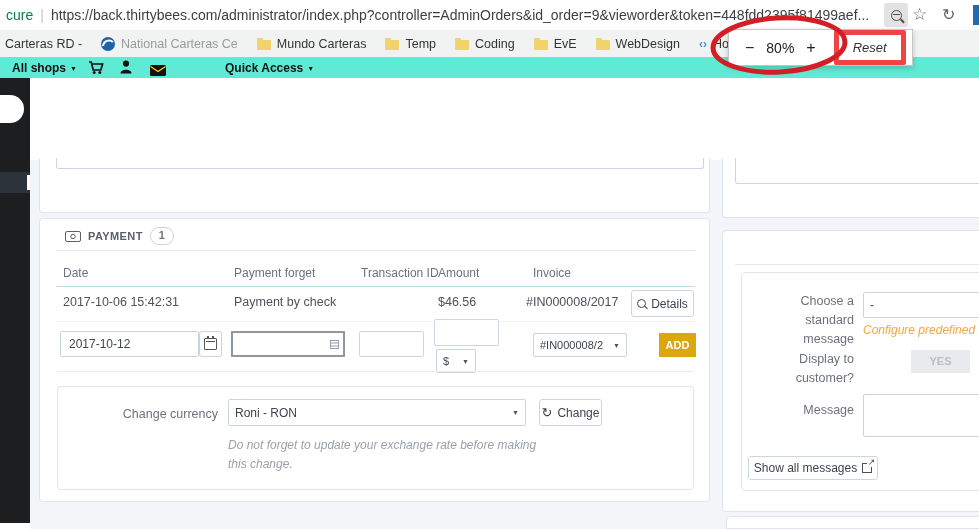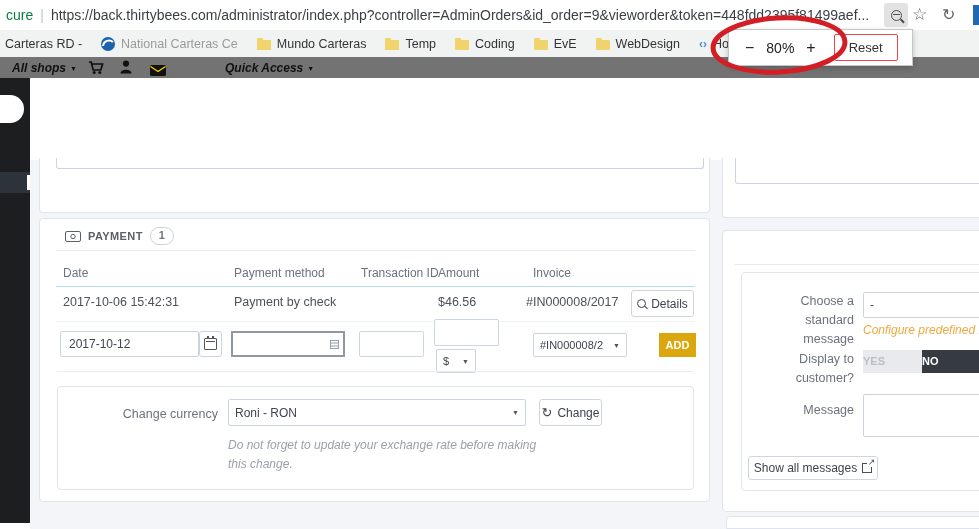--- a/index.html
+++ b/index.html
@@ -30,22 +30,22 @@
   .folder-icon{position:relative;width:14px;height:10px;background:#f0d36a;border-radius:1px;margin-top:2px;flex:none;}
   .folder-icon::before{content:"";position:absolute;top:-2px;left:0;width:6px;height:2px;background:#f0d36a;border-radius:1px 1px 0 0;}
   .code-icon{color:#4a90d9;font-size:12px;font-weight:bold;}
 
   
   .zoom-popup{left:728px;top:29px;width:183px;height:35px;background:#fff;border:1px solid #c6c6c6;
     box-shadow:0 2px 6px rgba(0,0,0,.2);z-index:50;display:flex;align-items:center;}
   .zp-minus{margin-left:16px;font-size:16px;color:#222;}
   .zp-level{width:52px;text-align:center;font-size:14px;color:#222;}
   .zp-plus{font-size:16px;color:#222;}
-  .zp-reset{margin-left:18px;width:62px;height:25px;border:1px solid #ef4444;border-radius:2px;background:#fff;
-    font-size:13px;color:#333;display:flex;align-items:center;justify-content:center;}
+  .zp-reset{margin-left:18px;width:62px;height:25px;border:5px solid #ef4444;border-radius:2px;background:#fff;
+    font-size:13px;color:#333;display:flex;align-items:center;justify-content:center;font-style:italic;}
   .annotation{left:705px;top:11px;width:160px;height:70px;z-index:60;pointer-events:none;}
 
   
   .admin-bar{left:0;top:57px;width:979px;height:21px;display:flex;align-items:center;}
   .ab-item{font-size:12px;font-weight:bold;color:#111;display:flex;align-items:center;gap:4px;}
   .caret{font-size:7px;line-height:1;}
 
   
   .sidebar{left:0;top:78px;width:30px;height:445px;background:#1d1e20;}
   .side-blob{left:0;top:95px;width:24px;height:28px;background:#fff;border-radius:0 14px 14px 0;}
@@ -87,21 +87,21 @@
     display:flex;align-items:center;justify-content:space-between;padding:0 6px;font-size:11px;color:#3f4450;}
   .select .caret{color:#555;}
   .add-btn{position:absolute;background:#dca60e;color:#fff;font-size:11px;font-weight:bold;border-radius:0;
     display:flex;align-items:center;justify-content:center;}
   .well{position:absolute;border:1px solid #e0e4ee;border-radius:4px;background:#fff;box-sizing:border-box;}
   .form-label{position:absolute;font-size:12.5px;color:#6c727d;text-align:right;line-height:1.5;}
   .hint{position:absolute;font-style:italic;font-size:12px;color:#9aa1ab;line-height:1.55;}
   .link-orange{position:absolute;font-style:italic;font-size:12px;color:#efa83f;white-space:nowrap;}
 
   .toggle{position:absolute;display:flex;}
-  .tg{height:23px;line-height:23px;text-align:left;font-size:11px;font-weight:bold;}
+  .tg{height:23px;line-height:23px;text-align:center;font-size:11px;font-weight:bold;margin-left:48px;}
   .tg-yes{width:59px;background:#e8eaed;color:#b9bec7;}
   .tg-no{width:63px;background:#363a41;color:#fff;}
   .textarea{position:absolute;border:1px solid #c9d0de;background:#fff;border-radius:2px;box-sizing:border-box;}
   .ext{position:relative;width:8px;height:8px;border:1px solid #4a4f58;display:inline-block;flex:none;}
   .ext span{position:absolute;top:-6px;right:-4px;font-size:9px;color:#4a4f58;background:#fff;padding-left:1px;line-height:1;}
 
   .footer-strip{left:726px;top:516px;width:260px;height:13px;background:#fff;
     border:1px solid #dfe3ed;border-radius:4px 0 0 0;box-sizing:border-box;}
 </style>
 </head>
@@ -157,21 +157,21 @@
 <div class="abs zoom-popup">
   <span class="zp-minus">−</span>
   <span class="zp-level">80%</span>
   <span class="zp-plus">+</span>
   <span class="zp-reset">Reset</span>
 </div>
 <svg class="abs annotation" viewBox="0 0 160 70">
   <ellipse cx="74" cy="34" rx="66" ry="27" fill="none" stroke="#d21e24" stroke-width="5" transform="rotate(-3 74 34)"></ellipse>
 </svg>
 
-<div class="abs admin-bar" style="background:#737373;font-style:italic;">
+<div class="abs admin-bar" style="background:#5eead4;">
   <div class="ab-item abs" style="left:12px;top:4px;">
       <span>All shops</span>
       <span class="caret">▼</span>
     </div>
   <div class="abs" style="left:88px;top:3px;">
     <svg width="16" height="15">
         <path d="M1 2 h2.2 l2 8 h7.6 l1.8-6 H4" fill="none" stroke="#111" stroke-width="1.7"></path>
         <circle cx="6.2" cy="12.6" r="1.5" fill="#111"></circle>
         <circle cx="11.8" cy="12.6" r="1.5" fill="#111"></circle>
       </svg>
@@ -218,21 +218,21 @@
     <svg width="16" height="11">
         <rect x="0.5" y="0.5" width="15" height="10" rx="1.5" fill="none" stroke="#5b6069"></rect>
         <circle cx="8" cy="5.5" r="2.2" fill="none" stroke="#5b6069"></circle>
       </svg>
     <span>PAYMENT</span>
     <span class="count-badge">1</span>
   </div>
   <div class="hline" style="left:16px;top:31px;width:639px;"></div>
 
   <span class="th" style="left:23px;top:47px;">Date</span>
-  <span class="th" style="left:194px;top:47px;">Payment method</span>
+  <span class="th" style="left:194px;top:47px;">Payment forget</span>
   <span class="th" style="left:321px;top:47px;">Transaction ID</span>
   <span class="th" style="left:398px;top:47px;">Amount</span>
   <span class="th" style="left:493px;top:47px;">Invoice</span>
   <div class="hline" style="left:16px;top:67px;width:639px;background:#badcec;"></div>
 
   <div>
     <span class="td" style="left:23px;top:76px;">2017-10-06 15:42:31</span>
     <span class="td" style="left:194px;top:76px;">Payment by check</span>
     <span class="td" style="left:321px;top:76px;"></span>
     <span class="td" style="left:398px;top:76px;">$46.56</span>

